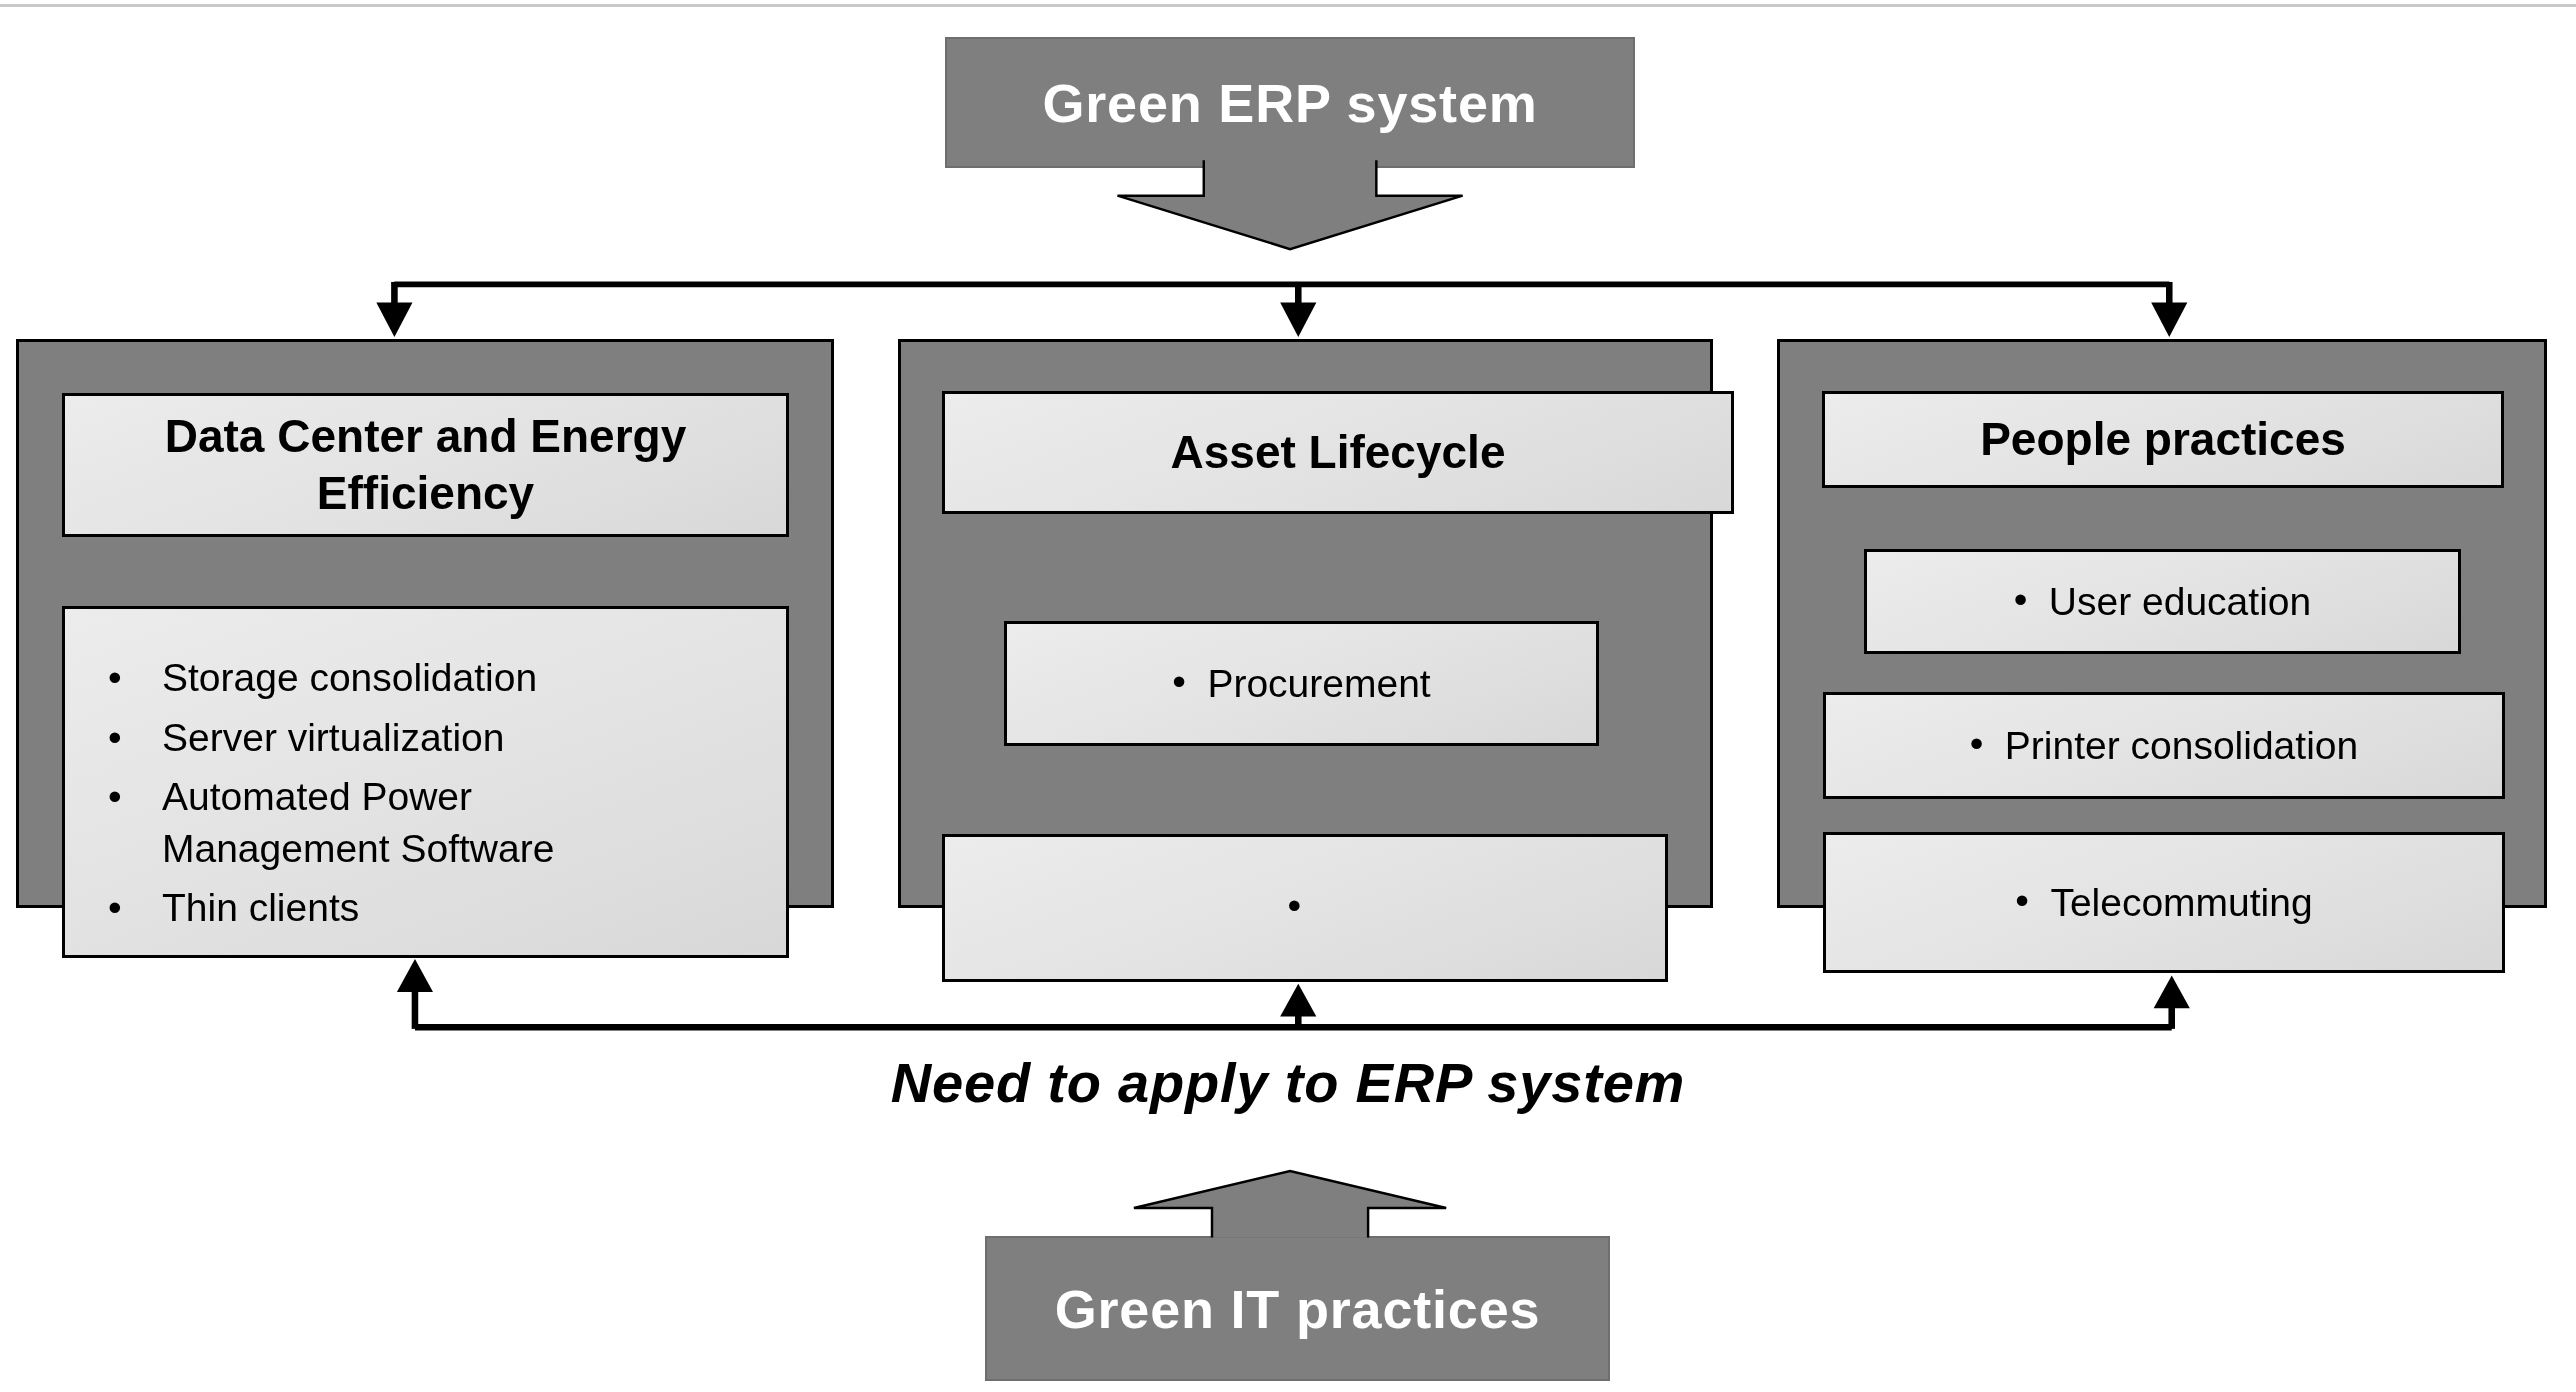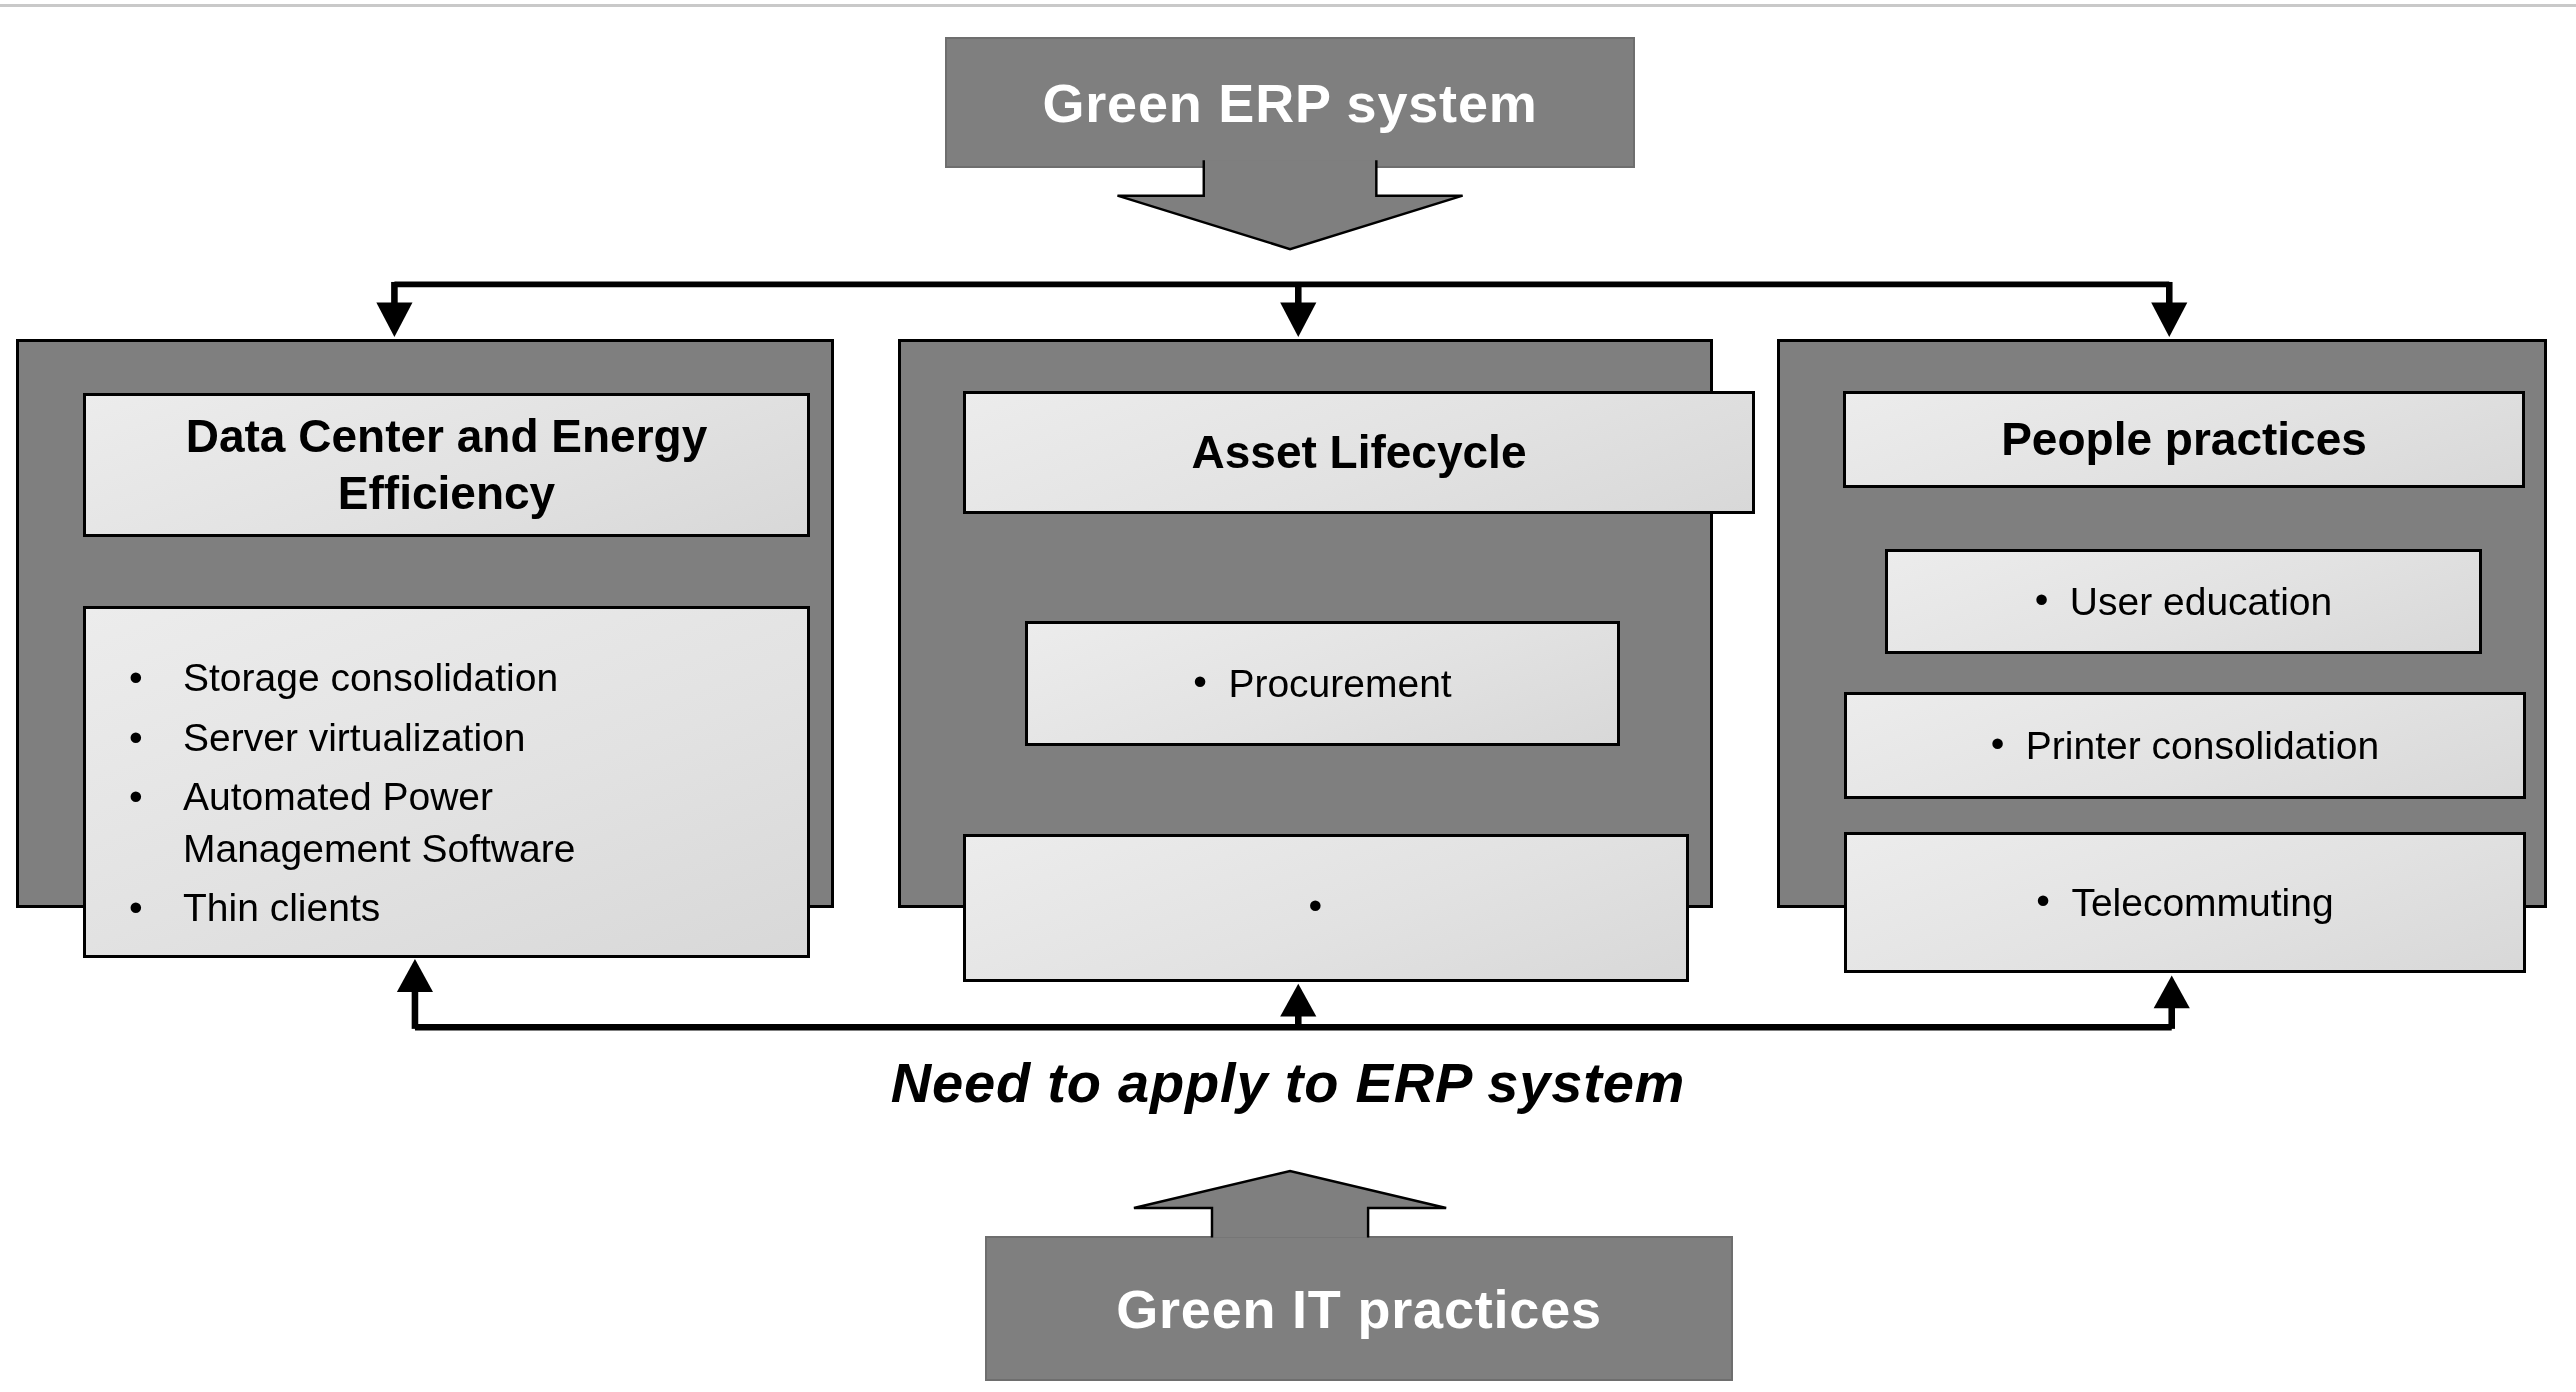--- a/index.html
+++ b/index.html
@@ -30,21 +30,20 @@
     background:#7f7f7f;
     border:3.3px solid #000000;
     box-sizing:border-box;
   }
   .lightbox{
     position:absolute;
     background:linear-gradient(160deg,#ececec 0%,#e2e2e2 55%,#d8d8d8 100%);
     border:3.3px solid #000000;
     box-sizing:border-box;
     color:#000000;
-    margin-left:21px;
   }
   .headerbox{
     display:flex;align-items:center;justify-content:center;
     text-align:center;
     font-weight:700;font-size:46px;line-height:1.25;
   }
   .pillbox{
     display:flex;align-items:center;justify-content:center;
     font-size:39px;font-weight:400;
   }
@@ -69,21 +68,21 @@
 <body>
 
 <div class="canvas">
 
   <div class="top-rule"></div>
 
   <div class="gbox" style="left:945px;top:37px;width:690px;height:131px;">
     <span>Green ERP system</span>
   </div>
 
-  <div class="gbox" style="left:985px;top:1236px;width:748px;height:145px;">
+  <div class="gbox" style="left:985px;top:1236px;width:625px;height:145px;">
     <span>Green IT practices</span>
   </div>
 
   <svg class="overlay" viewBox="0 0 3135 1695">
 
     <polygon points="1465,195 1675,195 1675,238 1780,238 1570,303 1360,238 1465,238" fill="#7f7f7f"></polygon>
     <path d="M1465,195 L1465,238 L1360,238 L1570,303 L1780,238 L1675,238 L1675,195" fill="none" stroke="#000000" stroke-width="3"></path>
 
     <path d="M480,346 H2640" stroke="#000000" stroke-width="7" fill="none"></path>
     <path d="M480,343 V372" stroke="#000000" stroke-width="8" fill="none"></path>

